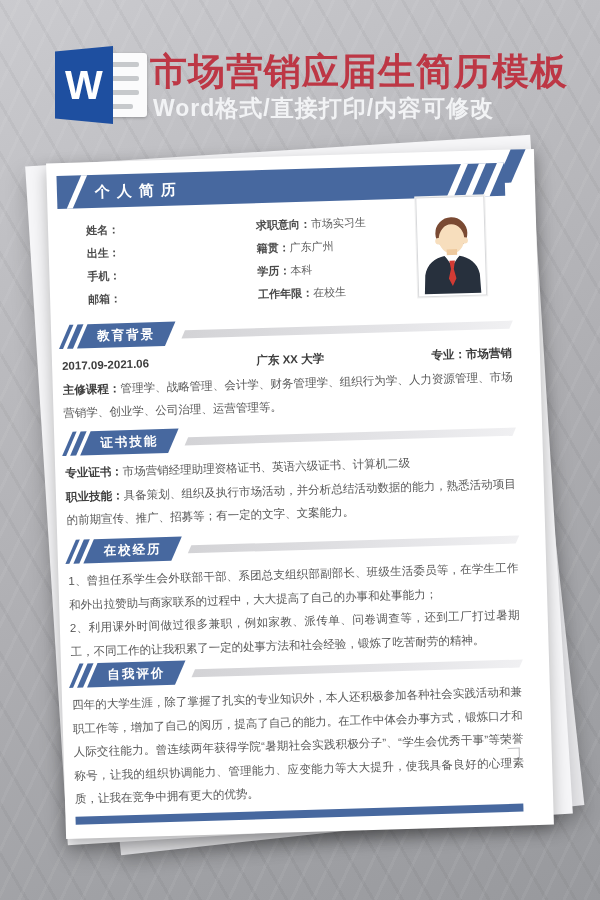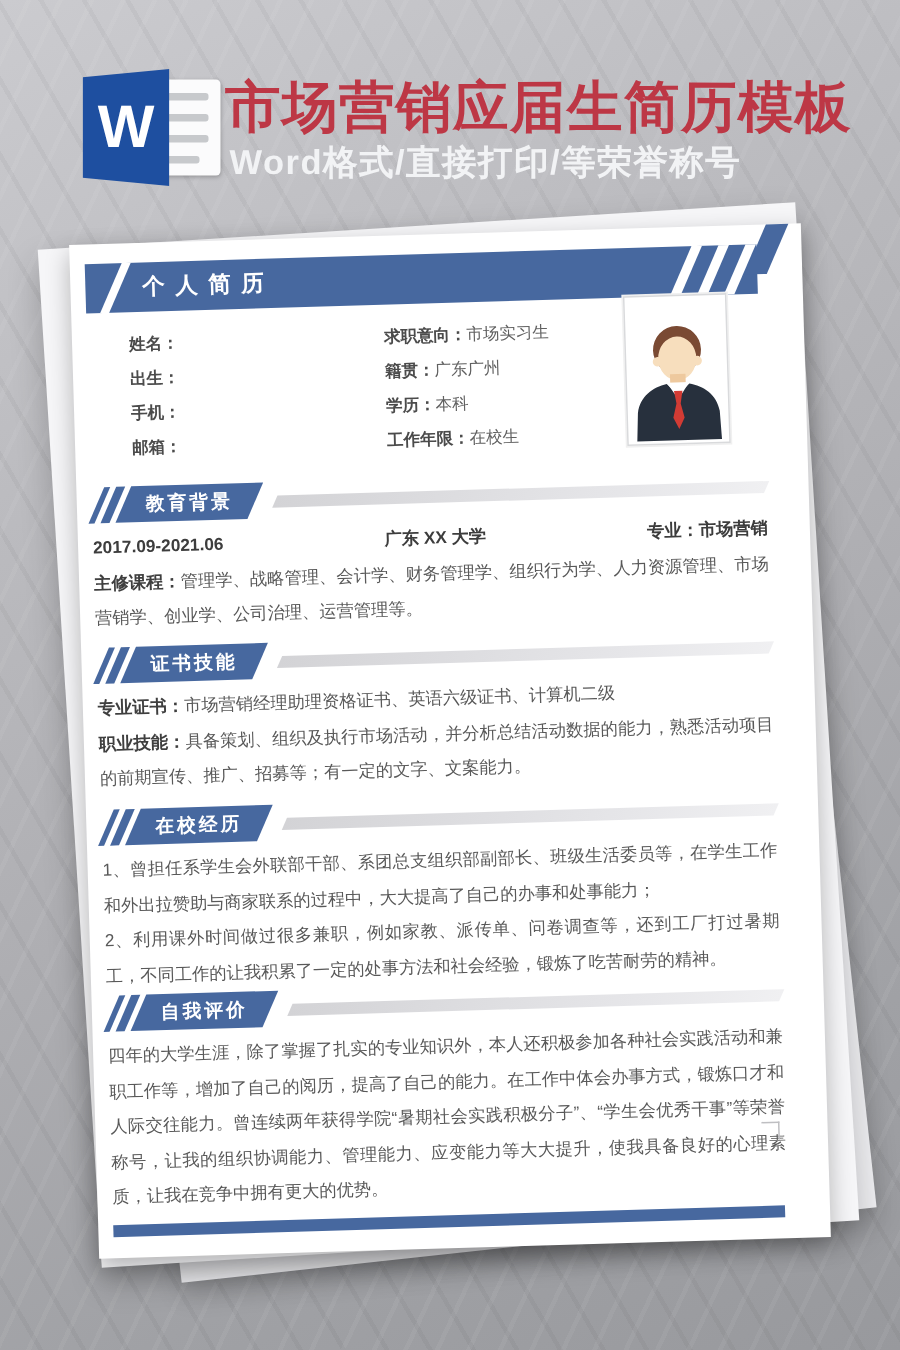--- a/index.html
+++ b/index.html
@@ -91,21 +91,21 @@
           <i></i>
           <i></i>
           <i></i>
           <i></i>
         </div>
       <div class="w-flag">
         <span>W</span>
       </div>
     </div>
     <div class="banner-title">市场营销应届生简历模板</div>
-    <div class="banner-subtitle">Word格式/直接打印/等荣誉称号</div>
+    <div class="banner-subtitle">Word格式/直接打印/内容可修改</div>
   </header>
 
   <div class="sheet sheet2"></div>
   <div class="sheet sheet1"></div>
 
   <div class="page">
     <div class="title-bar">
       <span class="bar-gap gL"></span>
       <span class="bar-title">个人简历</span>
       <span class="bar-gap g1"></span>

